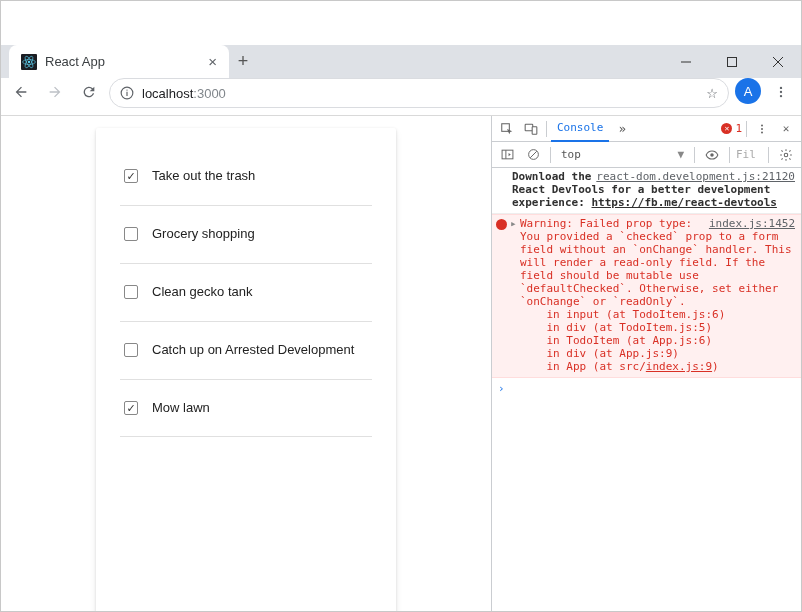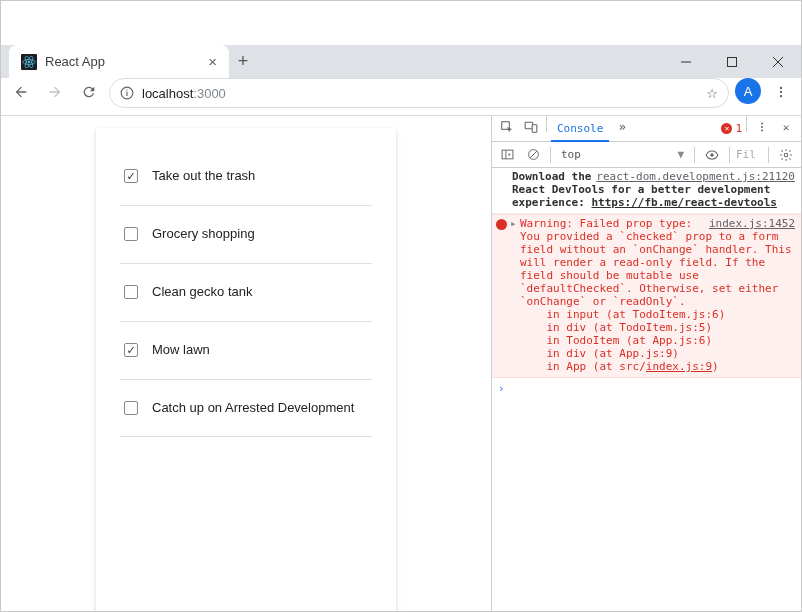--- a/index.html
+++ b/index.html
@@ -25,21 +25,21 @@
   .content { display:flex; height: calc(612px - 33px - 38px - 2px); }
   .page { flex:1; background:#fff; display:flex; justify-content:center; padding-top:12px; overflow:hidden; }
   .card { width:300px; box-shadow: 0 1px 3px rgba(0,0,0,0.15), 0 4px 8px rgba(0,0,0,0.06); border-radius:2px; padding: 30px 24px 20px 24px; position:relative; }
   .card::after { content:""; position:absolute; left:4px; right:4px; bottom:-4px; height:4px; background:#f1f1f1; border-bottom-left-radius:2px; border-bottom-right-radius:2px; box-shadow:0 1px 2px rgba(0,0,0,0.08); }
   .todo { display:flex; align-items:center; gap:14px; padding: 20px 4px; border-bottom:1px solid #e0e0e0; }
   .todo:first-child { padding-top: 10px; }
   .chk { width:14px; height:14px; border:1px solid #888; border-radius:2px; display:flex; align-items:center; justify-content:center; flex-shrink:0; }
   .chk.checked::after { content:"✓"; font-size:11px; color:#333; line-height:1; }
   .todo-label { color:#222; font-size:13px; line-height:1.3; }
   .devtools { width:310px; border-left:1px solid #cacdd1; display:flex; flex-direction:column; background:#fff; font-family: Menlo, Consolas, monospace; font-size:11px; }
-  .dt-tabs { display:flex; height:26px; border-bottom:1px solid #cacdd1; padding:0 4px; gap:2px; }
+  .dt-tabs { display:flex; align-items:center; height:26px; border-bottom:1px solid #cacdd1; padding:0 4px; gap:2px; }
   .dt-ico { width:22px; height:22px; display:flex; align-items:center; justify-content:center; color:#666; }
   .dt-sep { width:1px; height:16px; background:#cacdd1; margin:0 2px; }
   .dt-tab { padding: 0 6px; color:#333; }
   .dt-tab.active { color:#1a73e8; border-bottom:2px solid #1a73e8; height:26px; display:flex; align-items:center; }
   .dt-grow { flex:1; }
   .errbadge { display:flex; align-items:center; gap:3px; color:#d93025; }
   .errbadge .dot { width:11px; height:11px; background:#d93025; border-radius:50%; display:flex; align-items:center; justify-content:center; color:#fff; font-size:8px; }
   .dt-sub { display:flex; align-items:center; height:26px; border-bottom:1px solid #cacdd1; padding:0 4px; gap:4px; }
   .dt-ctx { flex:1; color:#555; padding:0 4px; display:flex; align-items:center; justify-content:space-between;}
   .dt-filter { width:26px; color:#aaa; overflow:hidden; white-space:nowrap; }
@@ -143,26 +143,26 @@
         </div>
         <div class="todo">
           <span class="chk"></span>
           <span class="todo-label">Grocery shopping</span>
         </div>
         <div class="todo">
           <span class="chk"></span>
           <span class="todo-label">Clean gecko tank</span>
         </div>
         <div class="todo">
+          <span class="chk"></span>
+          <span class="todo-label">Catch up on Arrested Development</span>
+        </div>
+        <div class="todo">
           <span class="chk checked"></span>
           <span class="todo-label">Mow lawn</span>
-        </div>
-        <div class="todo">
-          <span class="chk"></span>
-          <span class="todo-label">Catch up on Arrested Development</span>
         </div>
       </div>
   </div>
 
   <div class="devtools">
     <div class="dt-tabs">
       <div class="dt-ico">
           <svg width="14" height="14" viewBox="0 0 24 24">
             <rect x="3" y="3" width="13" height="13" fill="none" stroke="#666" stroke-width="1.8"></rect>
             <path d="M12 12l9 4-3.5 1.2L16 21z" fill="#666"></path>

